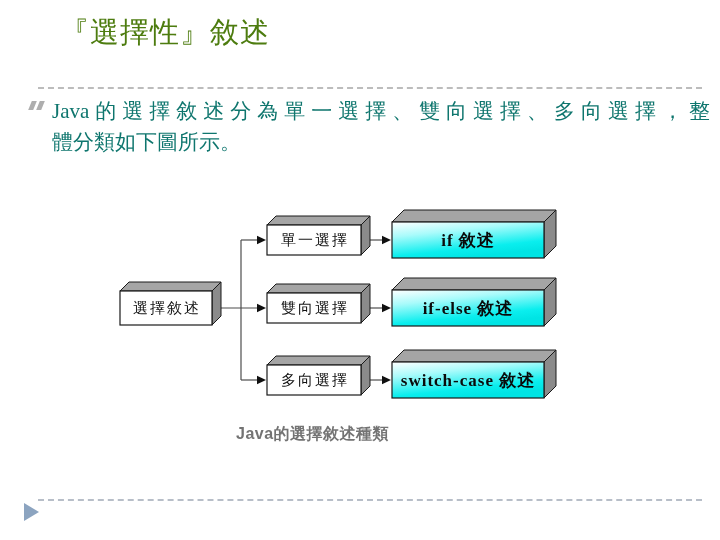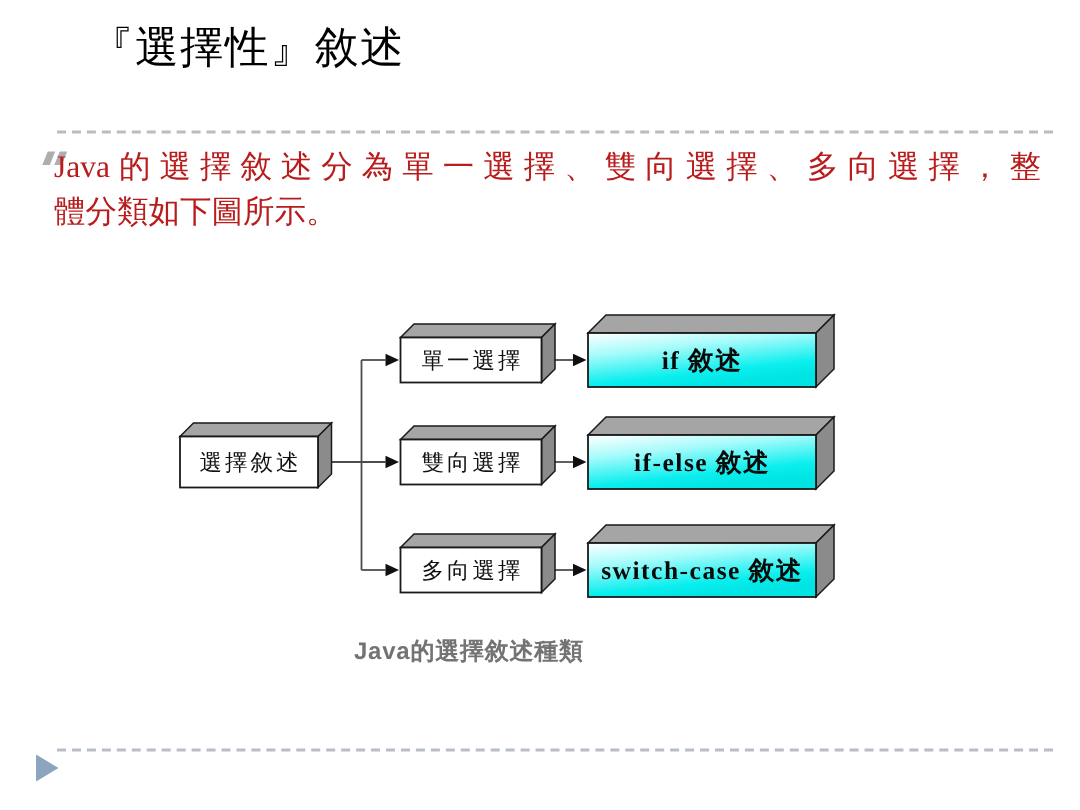--- a/index.html
+++ b/index.html
@@ -11,21 +11,21 @@
     font-family: "Liberation Sans", sans-serif;
   }
   .title {
     position: absolute;
     left: 60px; top: 14px;
     margin: 0;
     font-size: 29px;
     line-height: 36px;
     font-weight: 500;
     letter-spacing: 1px;
-    color: #000000;
+    color: #4d7c0f;
     font-family: "Liberation Sans", sans-serif;
   }
   .rule {
     position: absolute;
     left: 38px;
     width: 664px;
     border-top: 2px dashed #bcbcbc;
     height: 0;
   }
   .rule-top { top: 87px; }
@@ -36,26 +36,26 @@
     display: flex; gap: 3px;
   }
   .bullet-icon i {
     display: block;
     width: 5px; height: 9px;
     background: #aeaeae;
     transform: skewX(-22deg);
   }
   .body-line {
     position: absolute;
-    left: 36px;
+    left: 52px;
     width: 658px;
     font-family: "Liberation Serif", "DejaVu Serif", serif;
     font-size: 21px;
     line-height: 32px;
-    color: #b91c1c;
+    color: #0f766e;
     white-space: nowrap;
   }
   .body-line.justified {
     white-space: normal;
     text-align: justify;
     text-align-last: justify;
   }
   .line1 { top: 95px; }
   .line2 { top: 128px; font-family: Liberation Mono, monospace; }
   .diagram-svg {

